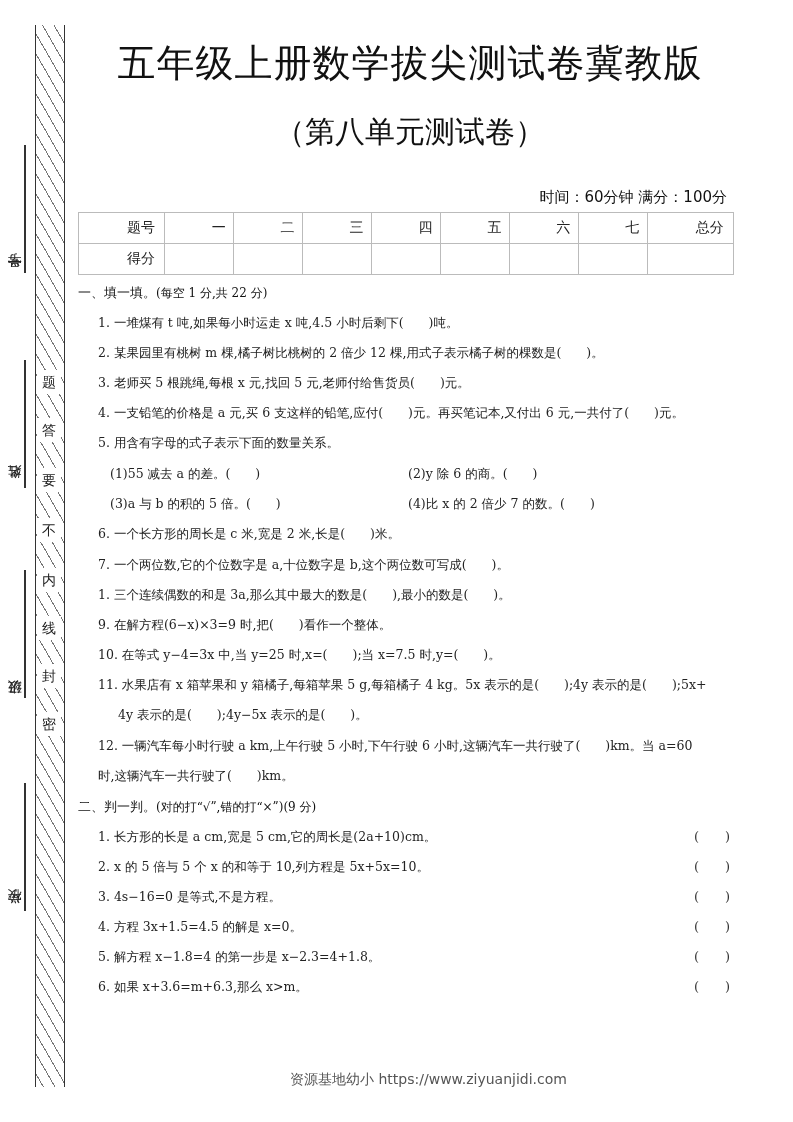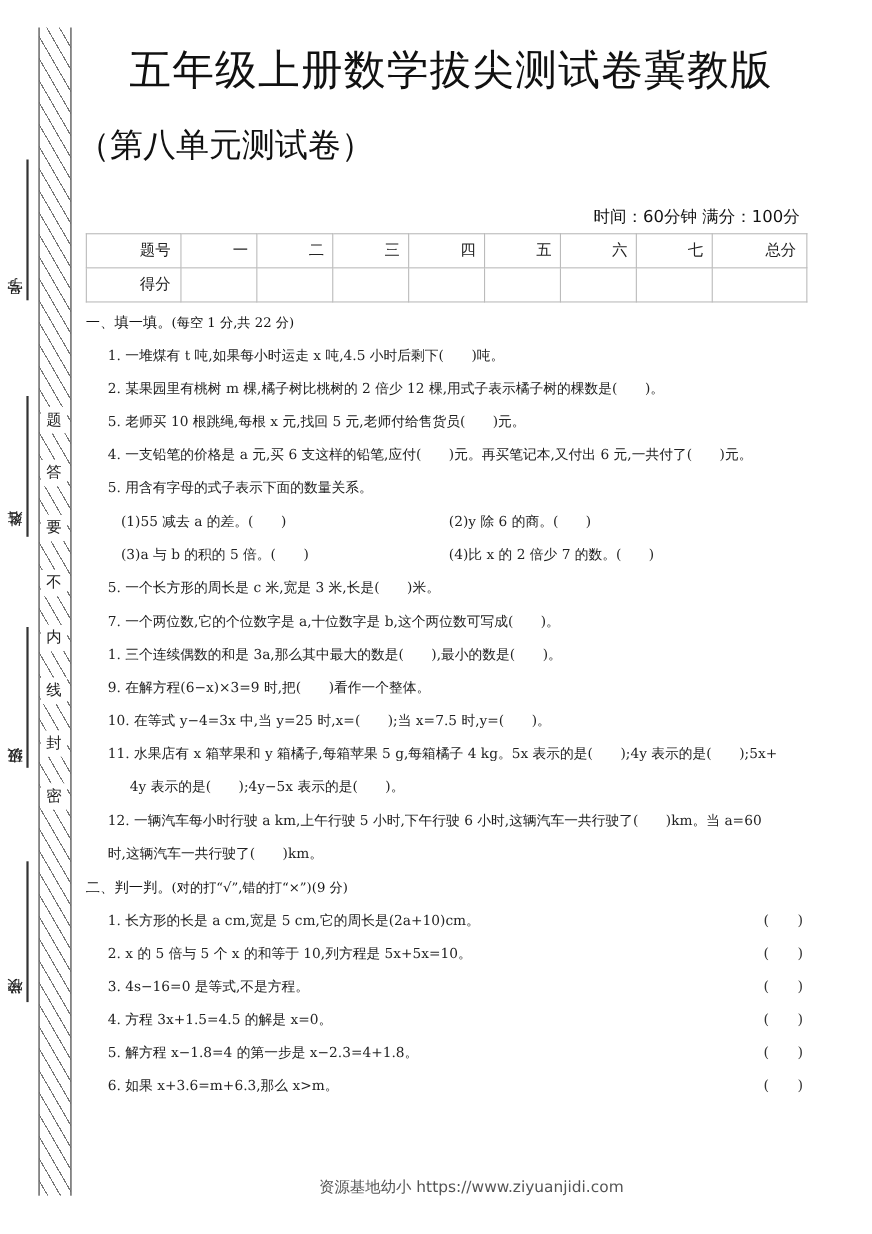--- a/index.html
+++ b/index.html
@@ -10,21 +10,21 @@
       border-left: 1.5px solid #333; border-right: 1.5px solid #333;
       background: repeating-linear-gradient(60deg, transparent 0 6px, #777 6px 7px, transparent 7px 10px); }
     .seal-text { position: absolute; left: 37px; width: 24px; background: #fff; text-align: center;
       font-family: "DejaVu Sans", sans-serif; font-size: 14px; color: #222; line-height: 24px; }
     .field-label { position: absolute; left: 5px; font-family: "DejaVu Sans", sans-serif; font-size: 14px;
       writing-mode: vertical-rl; transform: rotate(180deg); color: #222; }
     .field-line { position: absolute; left: 24px; width: 1.5px; background: #333; }
 
     .title { position: absolute; left: 0; right: 0; margin-left: 70px; top: 38px; text-align: center;
       font-family: "DejaVu Sans", sans-serif; font-size: 38px; letter-spacing: 1px; color: #111; width: 680px; }
-    .subtitle { position: absolute; left: 70px; width: 680px; top: 112px; 
+    .subtitle { position: absolute; left: 70px; width: 680px; top: 112px; text-align: center;
       font-family: "DejaVu Sans", sans-serif; font-size: 30px; color: #111; }
     .meta { position: absolute; right: 66px; top: 188px; font-family: "DejaVu Sans", sans-serif; font-size: 15px; color: #111; }
 
     table.score { position: absolute; left: 78px; top: 212px; width: 656px; border-collapse: collapse;
       font-family: "DejaVu Sans", sans-serif; font-size: 14px; }
     table.score td { border: 1px solid #bbb; height: 28px; text-align: center; color: #222; padding-left: 40px; }
 
     .section { position: absolute; left: 78px; font-size: 13px; font-family: "DejaVu Sans", sans-serif; color: #111; }
     .section .note { font-family: "DejaVu Serif", serif; font-size: 12px; text-align: right; }
     .q { position: absolute; font-size: 12.5px; color: #222; white-space: nowrap; }
@@ -82,28 +82,28 @@
     <td></td>
   </tr>
 </tbody>
   </table>
 
 <div class="section" style="top:284px">
   <span>一、填一填。</span><span class="note">(每空 1 分,共 22 分)</span>
 </div>
 <div class="q" style="left:98px;top:315px">1. 一堆煤有 t 吨,如果每小时运走 x 吨,4.5 小时后剩下(　　)吨。</div>
 <div class="q" style="left:98px;top:345px">2. 某果园里有桃树 m 棵,橘子树比桃树的 2 倍少 12 棵,用式子表示橘子树的棵数是(　　)。</div>
-<div class="q" style="left:98px;top:375px">5. 老师买 10 根跳绳,每根 x 元,找回 5 元,老师付给售货员(　　)元。</div>
+<div class="q" style="left:98px;top:375px">3. 老师买 5 根跳绳,每根 x 元,找回 5 元,老师付给售货员(　　)元。</div>
 <div class="q" style="left:98px;top:405px">4. 一支铅笔的价格是 a 元,买 6 支这样的铅笔,应付(　　)元。再买笔记本,又付出 6 元,一共付了(　　)元。</div>
 <div class="q" style="left:98px;top:435px">5. 用含有字母的式子表示下面的数量关系。</div>
 <div class="q" style="left:110px;top:466px">(1)55 减去 a 的差。(　　)</div>
 <div class="q" style="left:408px;top:466px">(2)y 除 6 的商。(　　)</div>
 <div class="q" style="left:110px;top:496px">(3)a 与 b 的积的 5 倍。(　　)</div>
 <div class="q" style="left:408px;top:496px">(4)比 x 的 2 倍少 7 的数。(　　)</div>
-<div class="q" style="left:98px;top:526px">5. 一个长方形的周长是 c 米,宽是 3 米,长是(　　)米。</div>
+<div class="q" style="left:98px;top:526px">6. 一个长方形的周长是 c 米,宽是 2 米,长是(　　)米。</div>
 <div class="q" style="left:98px;top:557px">7. 一个两位数,它的个位数字是 a,十位数字是 b,这个两位数可写成(　　)。</div>
 <div class="q" style="left:98px;top:587px">1. 三个连续偶数的和是 3a,那么其中最大的数是(　　),最小的数是(　　)。</div>
 <div class="q" style="left:98px;top:617px">9. 在解方程(6−x)×3=9 时,把(　　)看作一个整体。</div>
 <div class="q" style="left:98px;top:647px">10. 在等式 y−4=3x 中,当 y=25 时,x=(　　);当 x=7.5 时,y=(　　)。</div>
 <div class="q" style="left:98px;top:677px">11. 水果店有 x 箱苹果和 y 箱橘子,每箱苹果 5 g,每箱橘子 4 kg。5x 表示的是(　　);4y 表示的是(　　);5x+</div>
 <div class="q" style="left:118px;top:707px">4y 表示的是(　　);4y−5x 表示的是(　　)。</div>
 <div class="q" style="left:98px;top:738px">12. 一辆汽车每小时行驶 a km,上午行驶 5 小时,下午行驶 6 小时,这辆汽车一共行驶了(　　)km。当 a=60</div>
 <div class="q" style="left:98px;top:768px">时,这辆汽车一共行驶了(　　)km。</div>
 
 <div class="section" style="top:798px">

